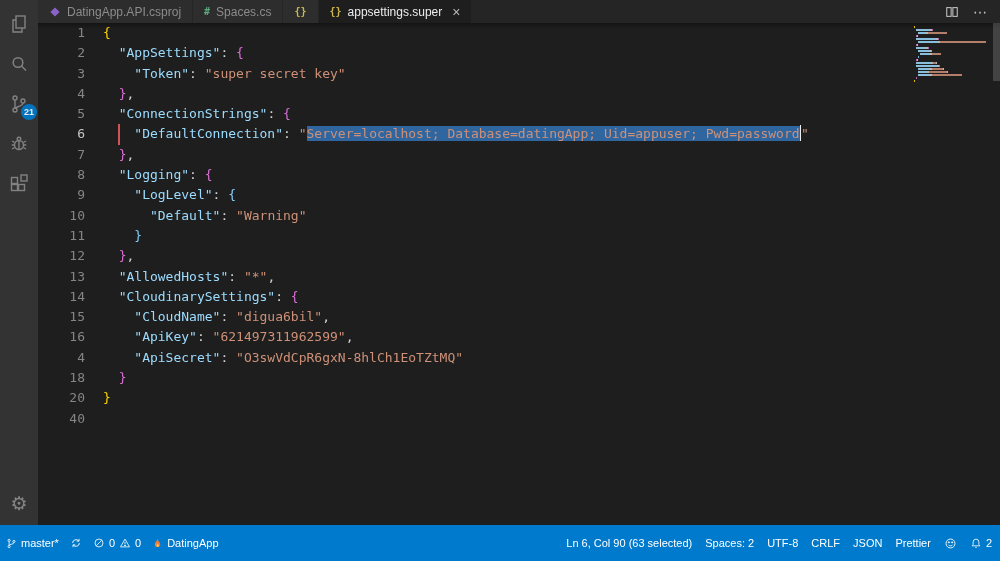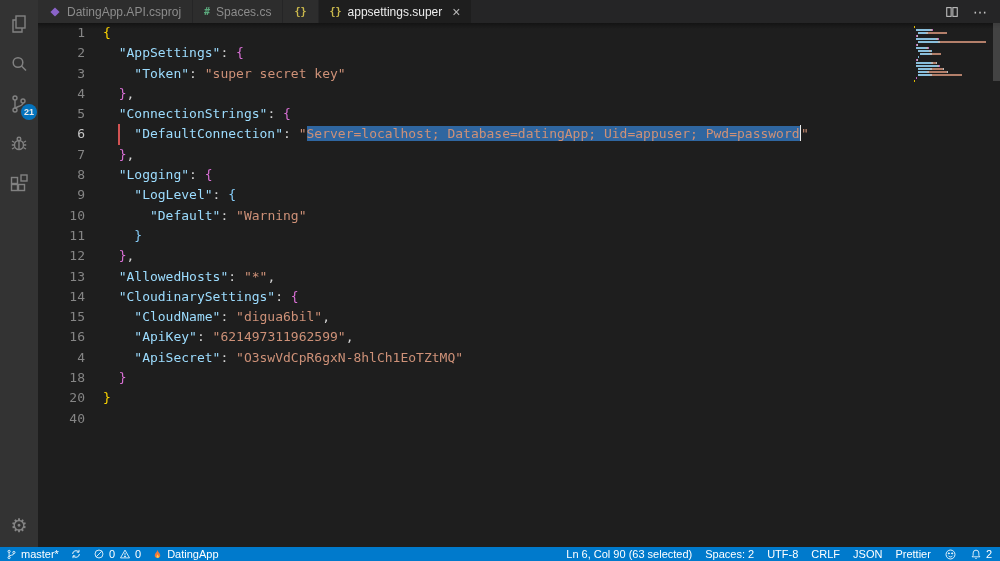--- a/index.html
+++ b/index.html
@@ -52,21 +52,21 @@
   .cursor { display:inline-block; width:1.5px; height:16px; background:#ededed; vertical-align:-3px; }
   .scope-guide { position:absolute; left:80px; top:101px; height:21px; width:2px; background:#d25353; }
 
   .minimap { position:absolute; top:3px; right:14px; width:72px; overflow:hidden; z-index:6; cursor:pointer; }
   .mm-row { height:2px; margin-bottom:1px; white-space:nowrap; overflow:hidden; }
   .mm-row span { display:inline-block; height:2px; vertical-align:top; opacity:.85; }
   .scroll-thumb { position:absolute; top:0; right:0; width:7px; height:58px;
                   background:rgba(130,130,130,.38); z-index:7; cursor:pointer; }
 
   
-  .statusbar { height:14px; background:#007acc; color:#ffffff; display:flex; align-items:center;
+  .statusbar { height:36px; background:#007acc; color:#ffffff; display:flex; align-items:center;
                font-size:11px; padding:0 8px 0 6px; flex-shrink:0; }
   .sb-item { display:flex; align-items:center; gap:4px; margin-right:11px; white-space:nowrap; cursor:pointer; }
   .sb-right { margin-left:auto; display:flex; align-items:center; }
   .sb-right .sb-item { margin-right:0; margin-left:13px; }
   .sb-item svg { display:block; }
 </style>
 </head>
 <body>
 
 <div class="app">

